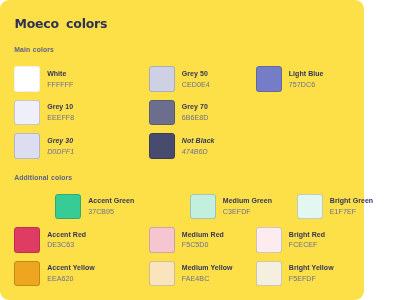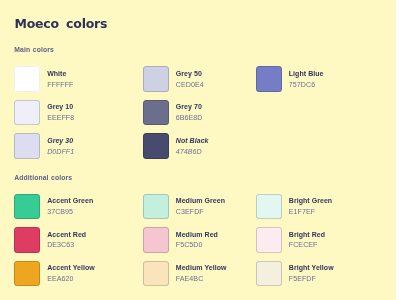--- a/index.html
+++ b/index.html
@@ -2,21 +2,21 @@
 <html><head>
 <meta charset="utf-8">
 <title>Moeco colors</title>
 <style>
   html,body{margin:0;padding:0;}
   body{
     width:400px;height:300px;background:#FFFFFF;overflow:hidden;
     font-family:"Liberation Sans",sans-serif;
     -webkit-font-smoothing:antialiased;
   }
-  .page{position:relative;width:396px;height:300px;background:#fef9c3;}
+  .page{position:relative;width:364px;height:300px;background:#fde047;border-radius:9px;}
 
   
   .title{
     position:absolute;left:14.4px;top:16.2px;
     transform:translateZ(0);
     font-family:"DejaVu Sans",sans-serif;
     font-size:12.5px;font-weight:700;color:#2E3157;
     letter-spacing:-0.2px;word-spacing:3px;white-space:nowrap;
   }
 
@@ -29,29 +29,29 @@
   }
   .section-label.s0{top:46.2px;}
   .section-label.s1{top:174.2px;}
 
   
   .grid{position:absolute;left:0;top:0;width:400px;height:300px;}
   .cell{position:absolute;width:120px;height:25.5px;}
 
   
   .c0{left:14.35px;}
-  .c1{left:143px;padding-left:25px;}
+  .c1{left:149px;padding-left:25px;}
   .c2{left:256px;}
 
   
   .mr0{top:66.3px;}
   .mr1{top:99.8px;}
   .mr2{top:133.3px;font-style:italic;}
   
-  .ar0{top:193.5px;}
+  .ar0{top:193.5px;margin-left:41px;}
   .ar1{top:227.0px;}
   .ar2{top:260.5px;}
 
   .sw{
     position:absolute;left:0;top:0;
     width:25.5px;height:25.5px;border-radius:3.5px;
     background:#FFFFFF;
     box-shadow:inset 0 0 0 0.8px rgba(0,0,0,0.22);
   }
   .sw.bordered{box-shadow:inset 0 0 0 1px #EFF0F7;}

